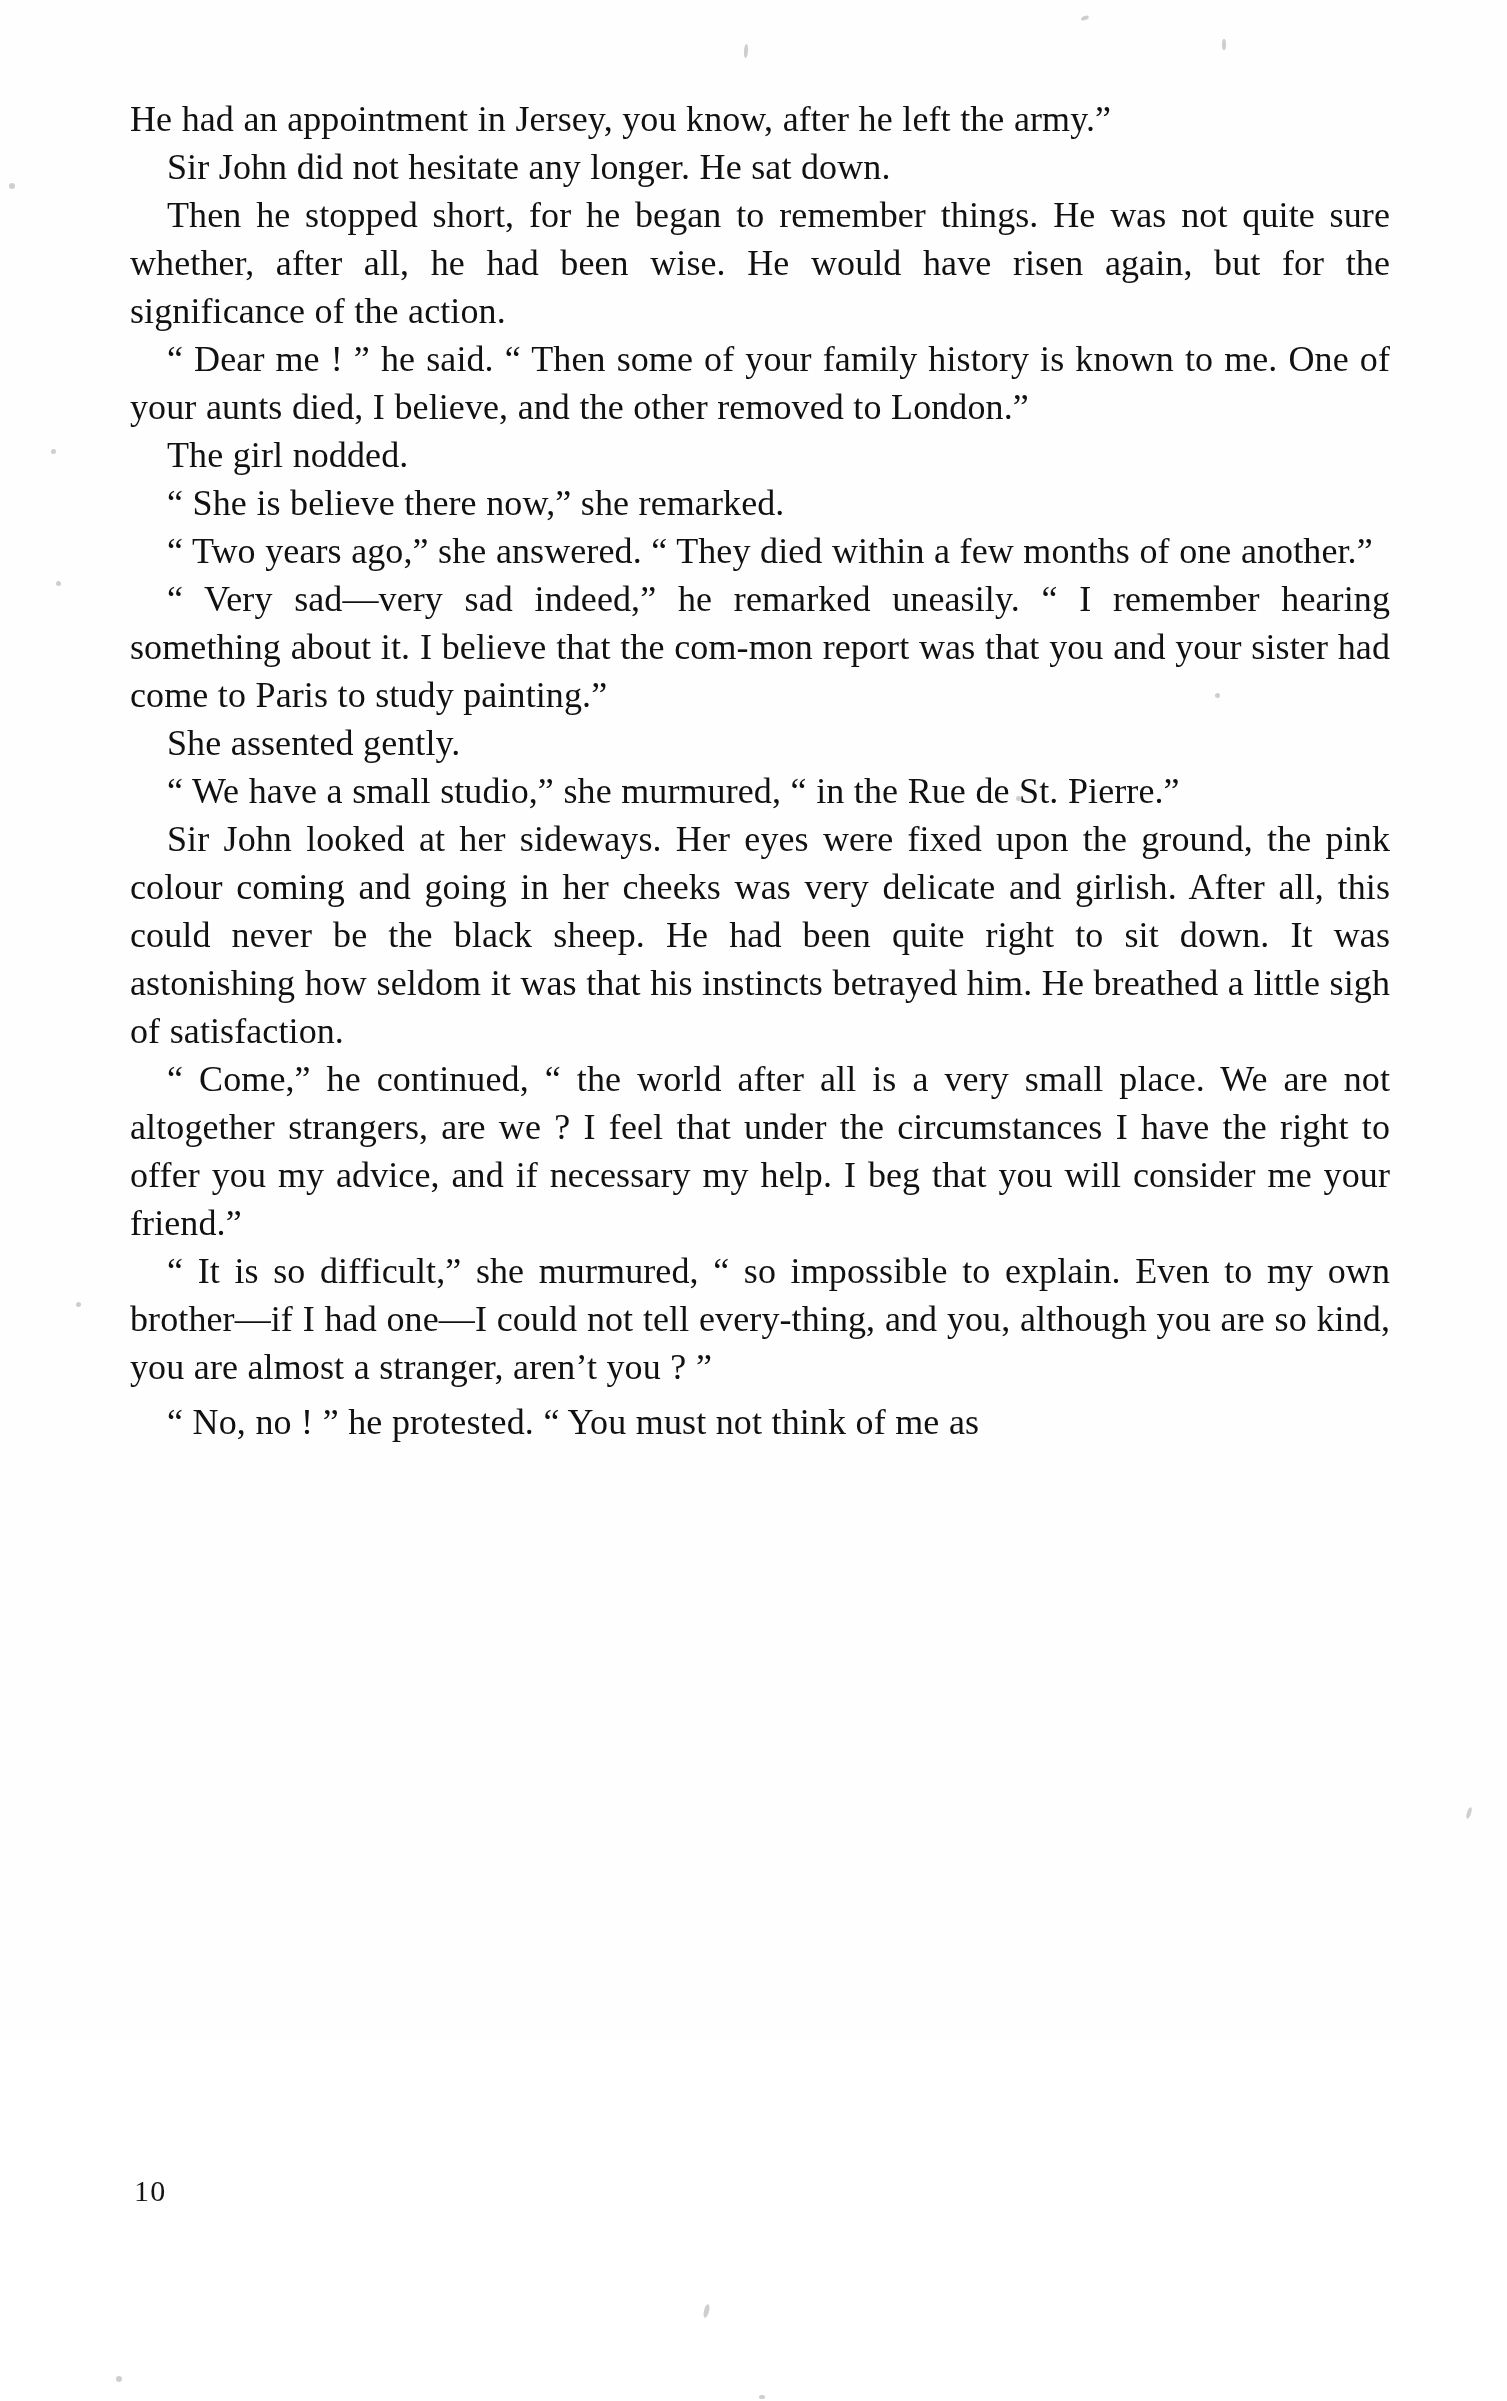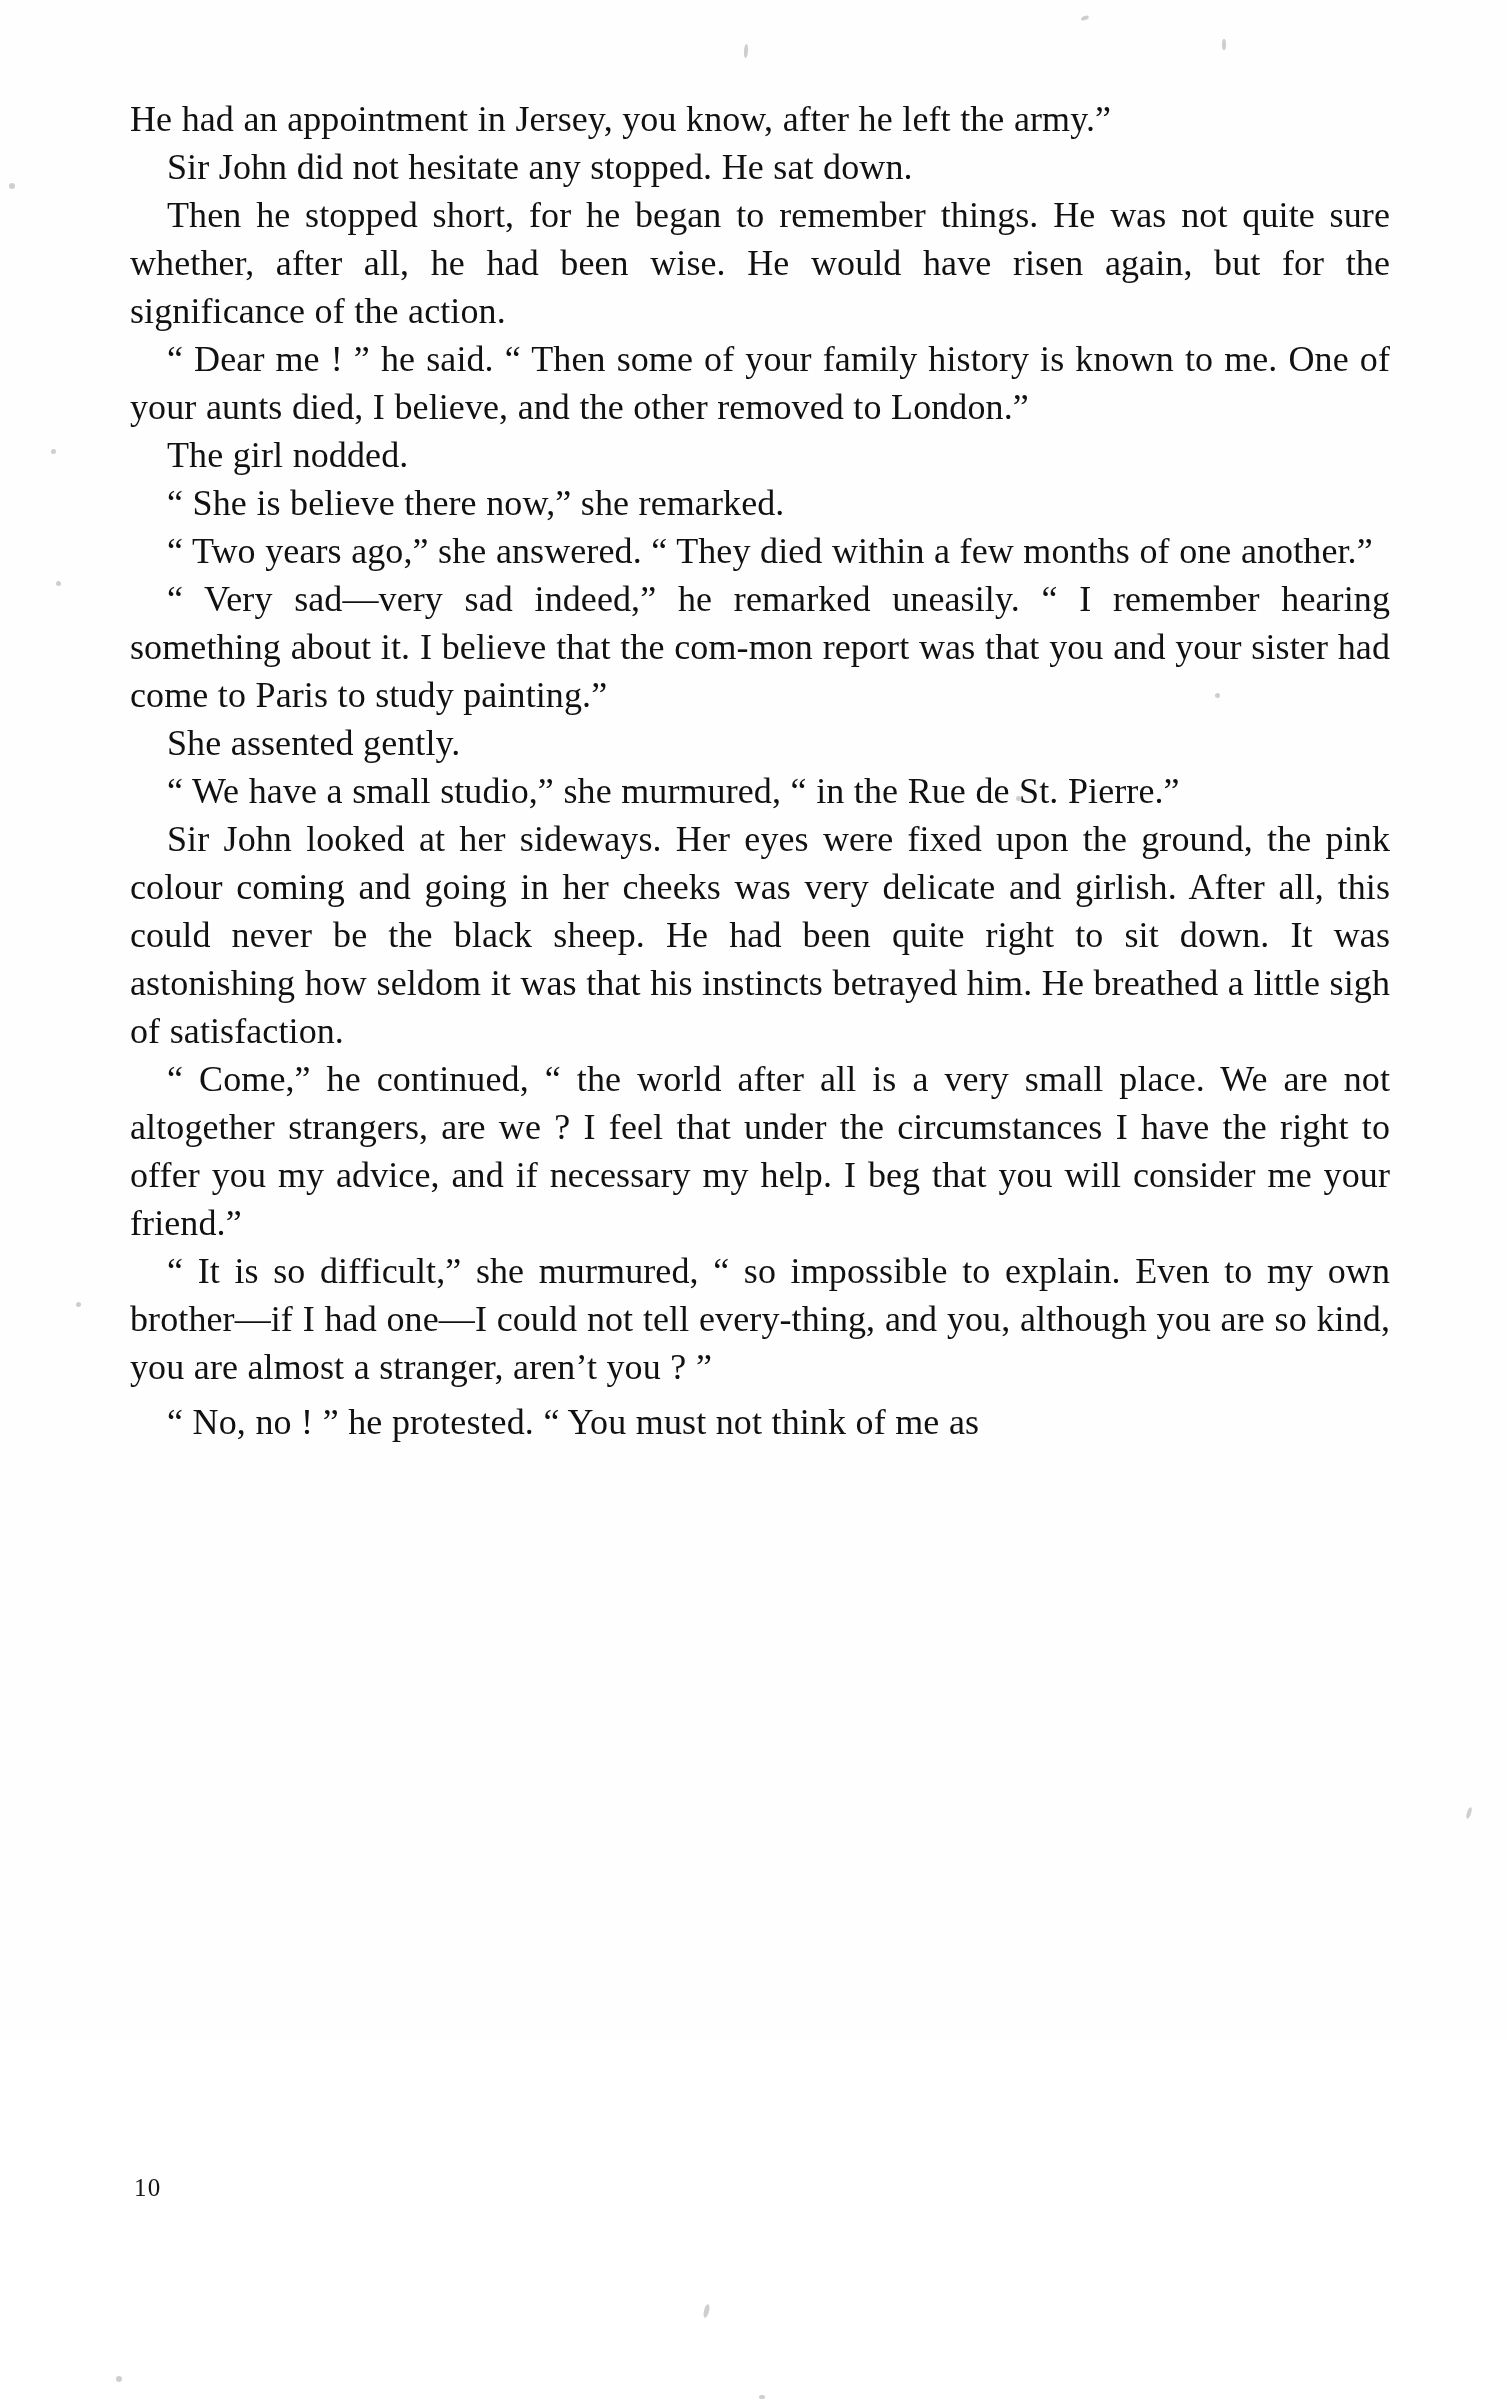--- a/index.html
+++ b/index.html
@@ -42,21 +42,21 @@
     text-indent: 37px;
   }
   p.para:last-child {
     text-align: left;
     margin-top: 7px;
   }
   .page-number {
     position: absolute;
     left: 134px;
     top: 2174px;
-    font-size: 25px;
+    font-size: 30px;
     font-variant: small-caps;
     letter-spacing: 1.3px;
     color: #141414;
   }
   
   .speck {
     position: absolute;
     background: #bdbdbd;
     border-radius: 50%;
     opacity: 0.75;
@@ -89,21 +89,21 @@
   <div class="speck s7"></div>
   <div class="speck s8"></div>
   <div class="speck s9"></div>
   <div class="speck s10"></div>
   <div class="speck s11"></div>
   <div class="speck s12"></div>
   <div class="speck s13"></div>
 
   <div class="text-block">
     <p class="para">He had an appointment in Jersey, you know, after he left the army.”</p>
-    <p class="para indent">Sir John did not hesitate any stopped.   He sat down.</p>
+    <p class="para indent">Sir John did not hesitate any longer.   He sat down.</p>
     <p class="para indent">Then he stopped short, for he began to remember things. He was not quite sure whether, after all, he had been wise. He would have risen again, but for the significance of the action.</p>
     <p class="para indent">“ Dear me ! ” he said.   “ Then some of your family history is known to me.   One of your aunts died, I believe, and the other removed to London.”</p>
     <p class="para indent">The girl nodded.</p>
     <p class="para indent">“ She is believe there now,” she remarked.</p>
     <p class="para indent">“ Two years ago,” she answered.   “ They died within a few months of one another.”</p>
     <p class="para indent">“ Very sad—very sad indeed,” he remarked uneasily.   “ I remember hearing something about it.   I believe that the com-mon report was that you and your sister had come to Paris to study painting.”</p>
     <p class="para indent">She assented gently.</p>
     <p class="para indent">“ We have a small studio,” she murmured, “ in the Rue de St. Pierre.”</p>
     <p class="para indent">Sir John looked at her sideways.   Her eyes were fixed upon the ground, the pink colour coming and going in her cheeks was very delicate and girlish.   After all, this could never be the black sheep.   He had been quite right to sit down.   It was astonishing how seldom it was that his instincts betrayed him.   He breathed a little sigh of satisfaction.</p>
     <p class="para indent">“ Come,” he continued, “ the world after all is a very small place.   We are not altogether strangers, are we ?   I feel that under the circumstances I have the right to offer you my advice, and if necessary my help.   I beg that you will consider me your friend.”</p>

